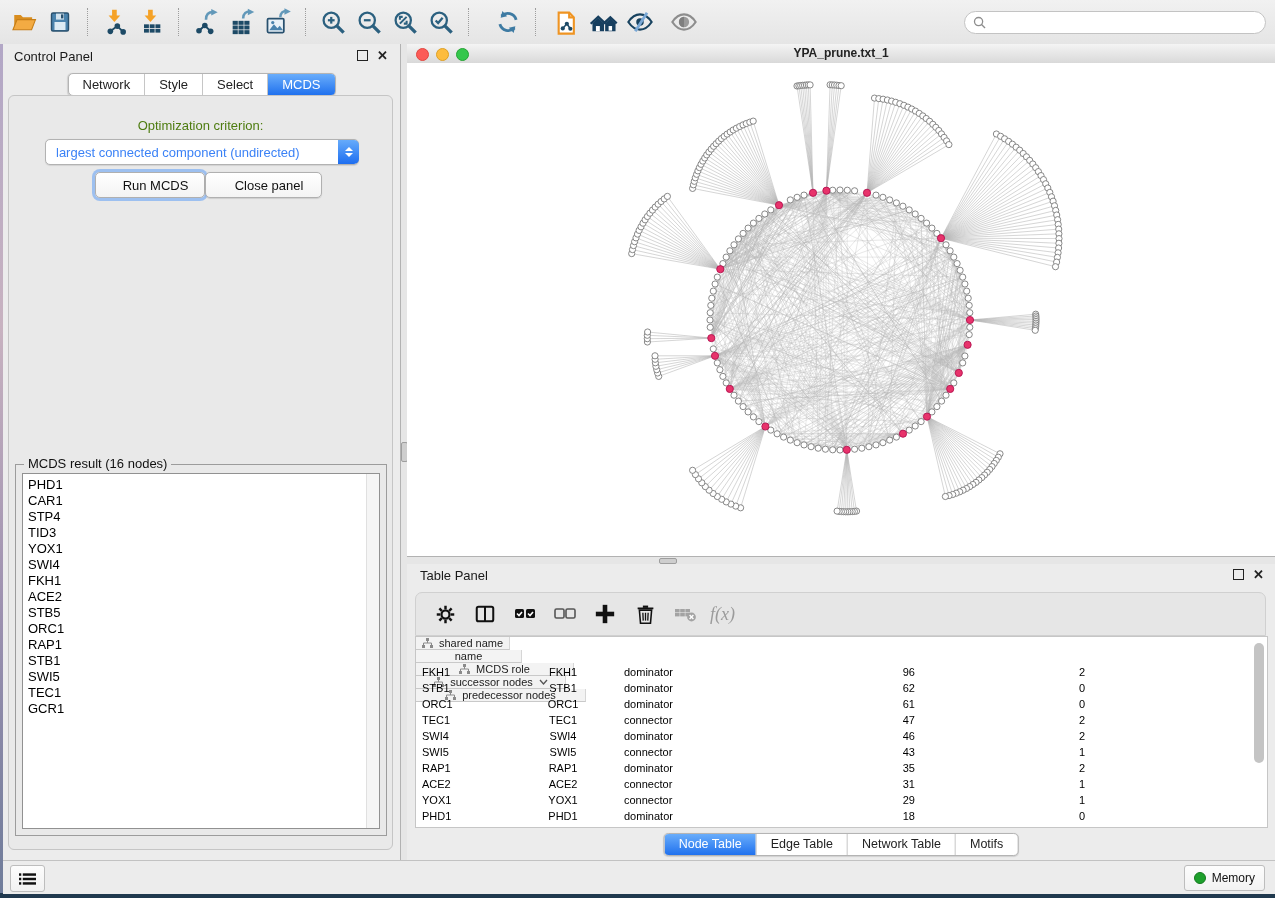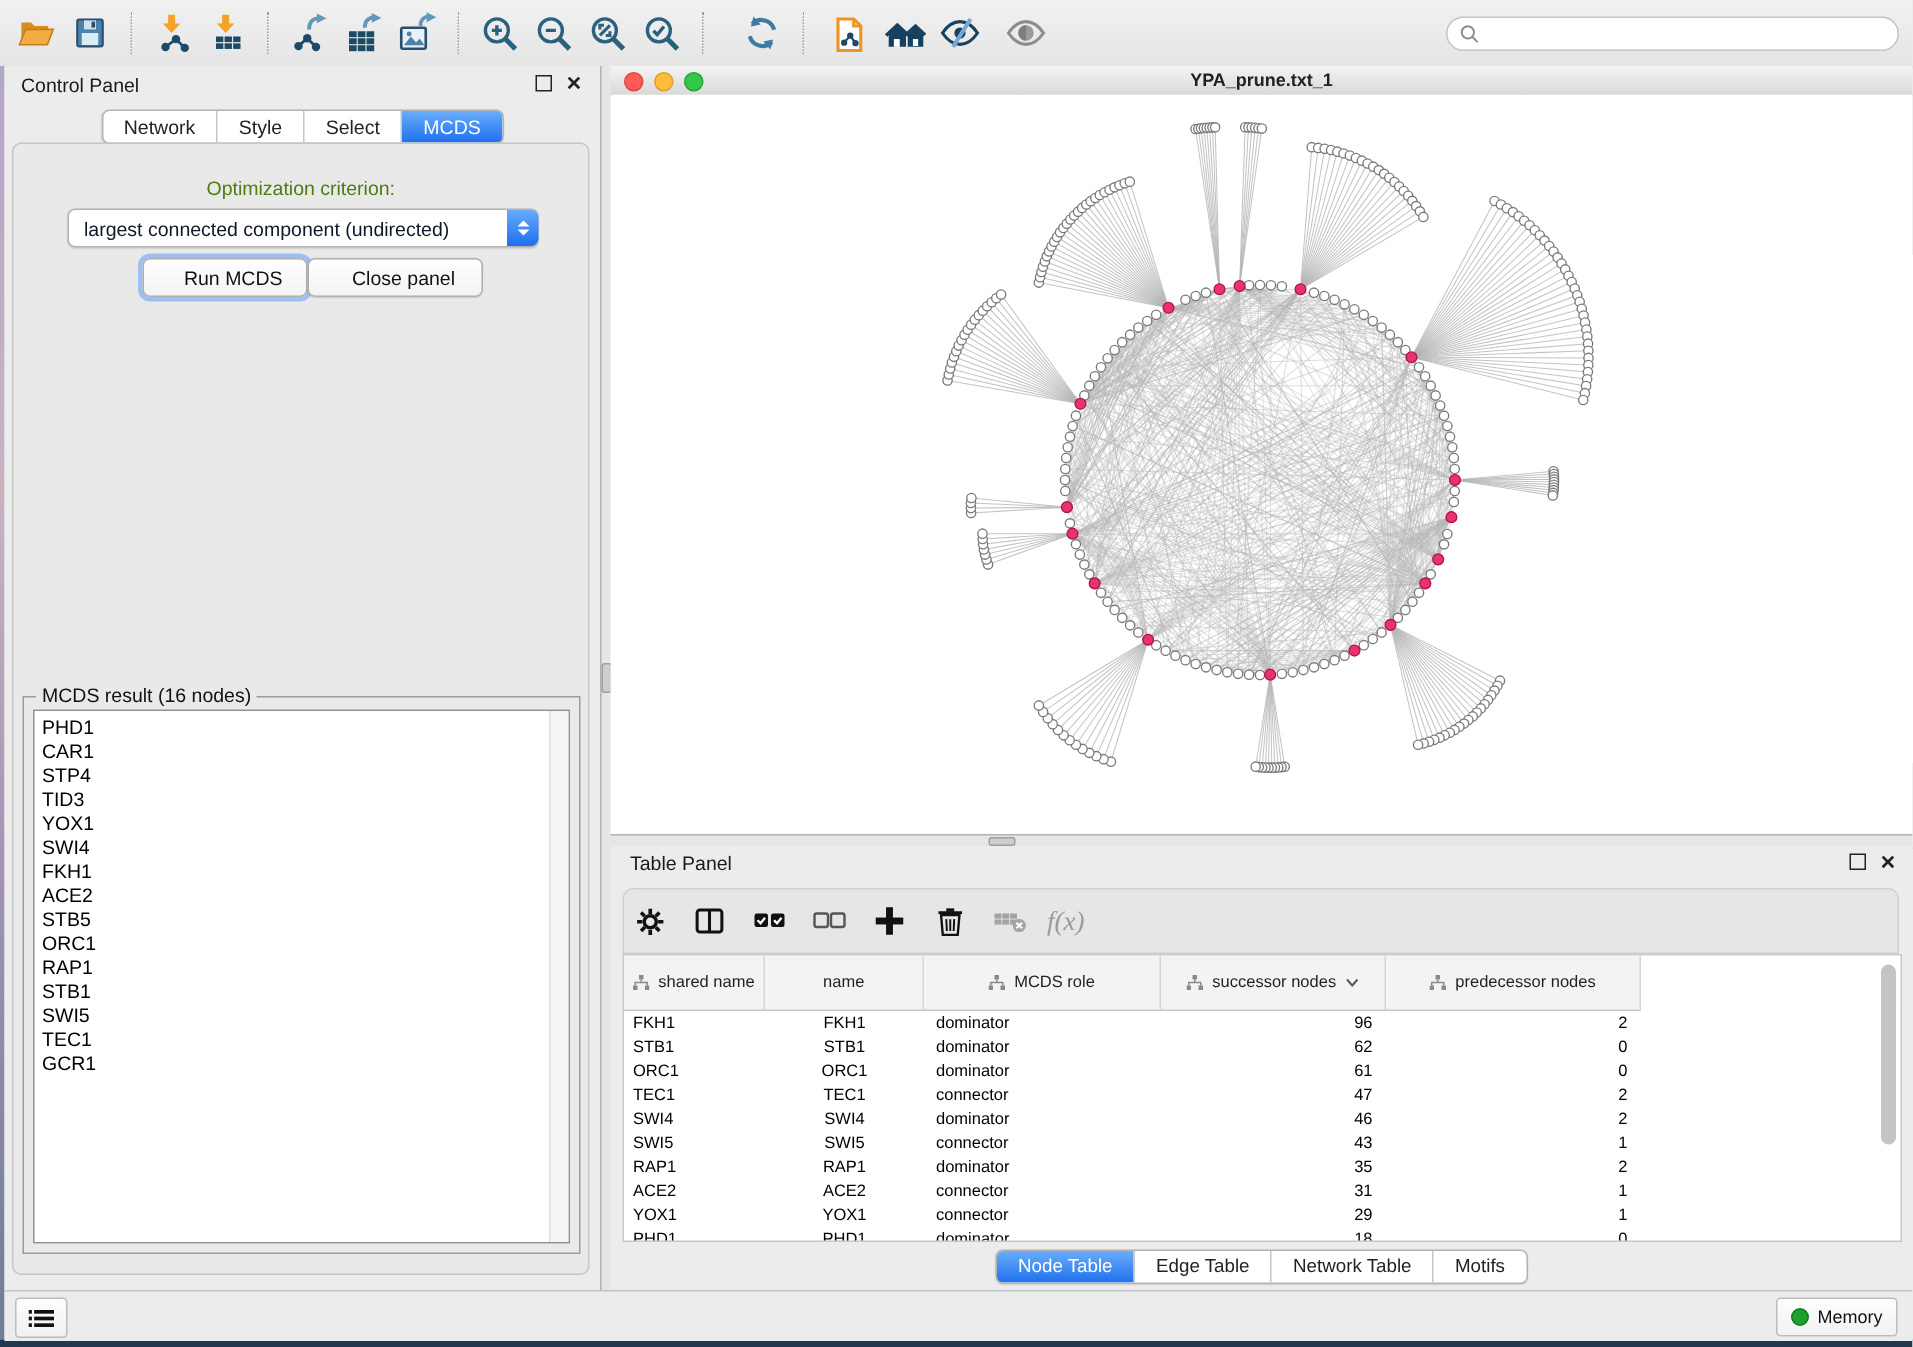--- a/index.html
+++ b/index.html
@@ -28,21 +28,21 @@
   .seg{display:inline-flex;background:#fff;border:1px solid #b4b4b4;border-radius:5px;overflow:hidden;height:21px;box-shadow:0 .5px 1px rgba(0,0,0,.12);}
   .seg .s{padding:0 14px;line-height:21px;font-size:13px;color:#222;border-right:1px solid #c6c6c6;cursor:default;white-space:nowrap;}
   .seg .s:last-child{border-right:none}
   .seg .s.active{background:linear-gradient(#69adfb,#2071ee);color:#fff;}
   #cp-tabs{position:absolute;left:50%;transform:translateX(-50%);top:29px;}
   #cp-pane{position:absolute;left:5px;top:51px;width:383px;height:753px;background:#e9e9e9;
     border:1px solid #c5c5c5;border-radius:6px;}
   #opt-label{position:absolute;left:0;right:0;top:22px;text-align:center;font-size:13px;color:#4d7c0f;}
   #opt-select{position:absolute;left:36px;top:43px;width:312px;height:24px;background:#fff;border:1px solid #b2b2b2;
     border-radius:5px;display:flex;align-items:center;box-shadow:0 .5px 1px rgba(0,0,0,.1);}
-  #opt-select .val{flex:1;font-size:13px;padding-left:10px;color:#0f172a;white-space:nowrap;overflow:hidden;}
+  #opt-select .val{flex:1;font-size:13px;padding-left:10px;color:#3b82f6;white-space:nowrap;overflow:hidden;}
   #opt-select .stepper{width:21px;height:24px;margin:-1px -1px -1px 0;border-radius:0 5px 5px 0;
     background:linear-gradient(#66abfb,#1e6ef0);display:flex;flex-direction:column;align-items:center;justify-content:center;gap:2px;}
   .chev{width:0;height:0;border-left:4px solid transparent;border-right:4px solid transparent;}
   .chev.up{border-bottom:4px solid #fff;} .chev.down{border-top:4px solid #fff;}
   .mac-btn{position:absolute;top:76px;height:24px;background:linear-gradient(#ffffff,#f3f3f3);border:1px solid #b0b0b0;
     border-radius:5px;font-size:13px;color:#111;display:flex;align-items:center;justify-content:center;box-shadow:0 .5px 1px rgba(0,0,0,.12);padding-left:11px;}
   #run-btn{left:86px;width:97px;box-shadow:0 0 0 3px rgba(94,158,245,.55);}
   #close-panel-btn{left:196px;width:104px;}
   #mcds-group{position:absolute;left:6px;top:368px;width:370px;height:370px;border:1px solid #9c9c9c;background:#e9e9e9;}
   #mcds-legend{position:absolute;left:8px;top:-9px;background:#e9e9e9;padding:0 4px;font-size:13px;color:#111;}
@@ -62,25 +62,25 @@
     background:linear-gradient(#f4f4f4,#d9d9d9);border-bottom:1px solid #a9a9a9;}
   #net-title{position:absolute;left:0;right:0;top:2px;text-align:center;font-size:12px;font-weight:bold;color:#222;}
   .tl{position:absolute;top:4px;width:11px;height:11px;border-radius:50%;}
   #tl-red{left:9px;background:#fc5b57;border:1px solid #e2463f;}
   #tl-yellow{left:29px;background:#fdbc3e;border:1px solid #dfa023;}
   #tl-green{left:49px;background:#34c74c;border:1px solid #24a433;}
   #net-canvas{position:absolute;left:407px;top:63px;width:868px;height:493px;background:#fff;}
   
   #table-panel{position:absolute;left:407px;top:564px;width:868px;height:296px;background:#ececec;}
   #tp-toolbar{position:absolute;left:8px;top:28px;width:851px;height:44px;background:#e6e6e6;
-    border:1px solid #d0d0d0;border-radius:7px 7px 0 0;display:flex;align-items:center;box-sizing:border-box;}
+    border:1px solid #d0d0d0;border-radius:7px 7px 0 0;display:flex;align-items:center;padding-left:12px;box-sizing:border-box;}
   .tp-icon{width:34px;height:30px;display:flex;align-items:center;justify-content:center;}
   #fx-label{font-family:"Liberation Serif",serif;font-style:italic;font-size:18px;color:#9b9b9b;margin-left:8px;}
   #tp-table{position:absolute;left:8px;top:72px;width:851px;height:190px;background:#fff;border:1px solid #c6c6c6;overflow:hidden;}
-  #tp-header{display:flex;height:37px;}
+  #tp-header{display:flex;height:27px;flex-direction:column;}
   .hcell{background:#f3f3f3;border-right:1px solid #d6d6d6;border-bottom:1px solid #c9c9c9;
     display:flex;align-items:center;justify-content:center;gap:6px;font-size:11px;color:#222;box-sizing:border-box;}
   .hfill{flex:1;background:#fff;border-bottom:1px solid #fff;}
   .trow{display:flex;height:16px;align-items:center;}
   .tcell{font-size:11px;color:#000;box-sizing:border-box;white-space:nowrap;}
   .c0{width:94px;padding-left:6px;} .c1{width:106px;text-align:center;} .c2{width:158px;padding-left:8px;}
   .c3{width:150px;text-align:right;padding-right:9px;} .c4{width:170px;text-align:right;padding-right:9px;}
   #tp-scroll{position:absolute;right:3px;top:6px;width:10px;height:120px;border-radius:6px;background:#c4c4c4;}
   #tp-tabs{position:absolute;left:50%;transform:translateX(-50%);top:269px;}
   #tp-tabs .s{font-size:12.5px;}

